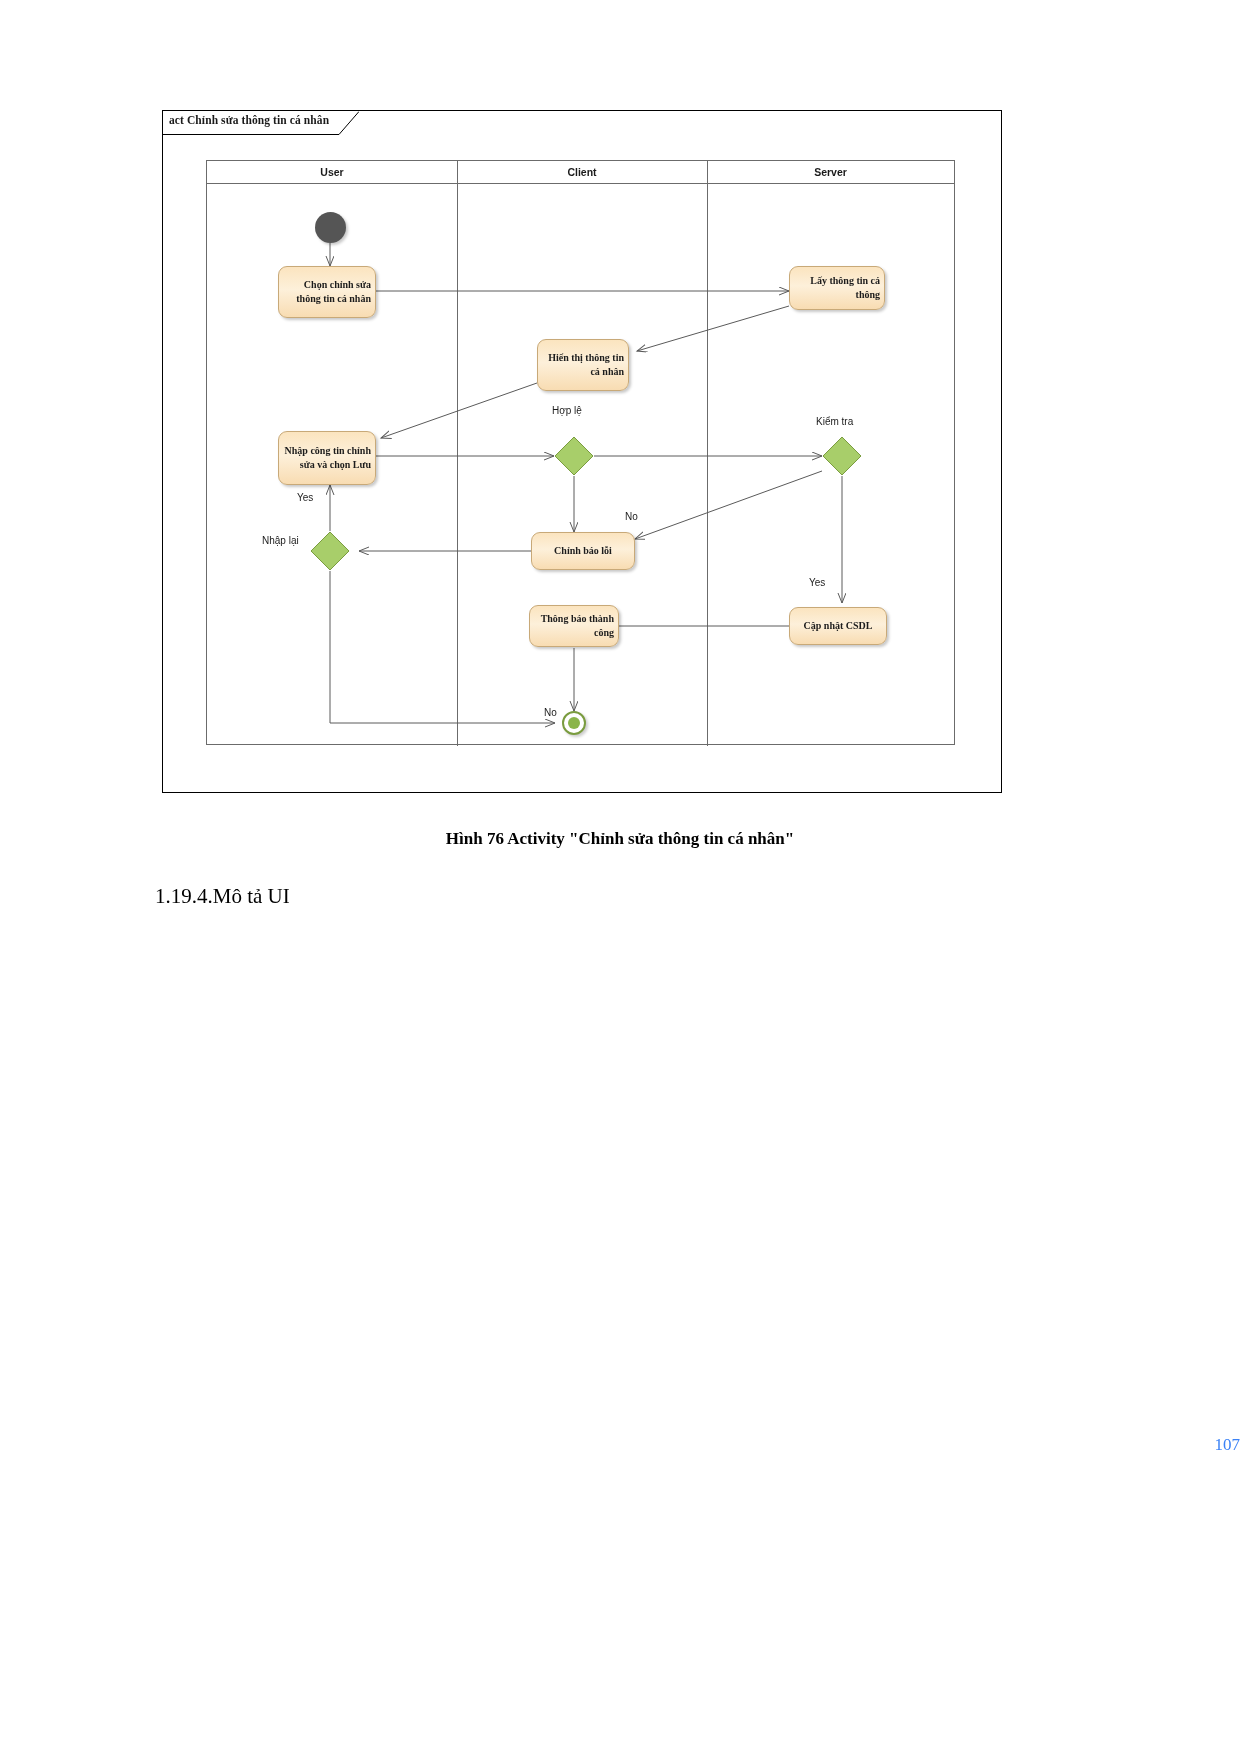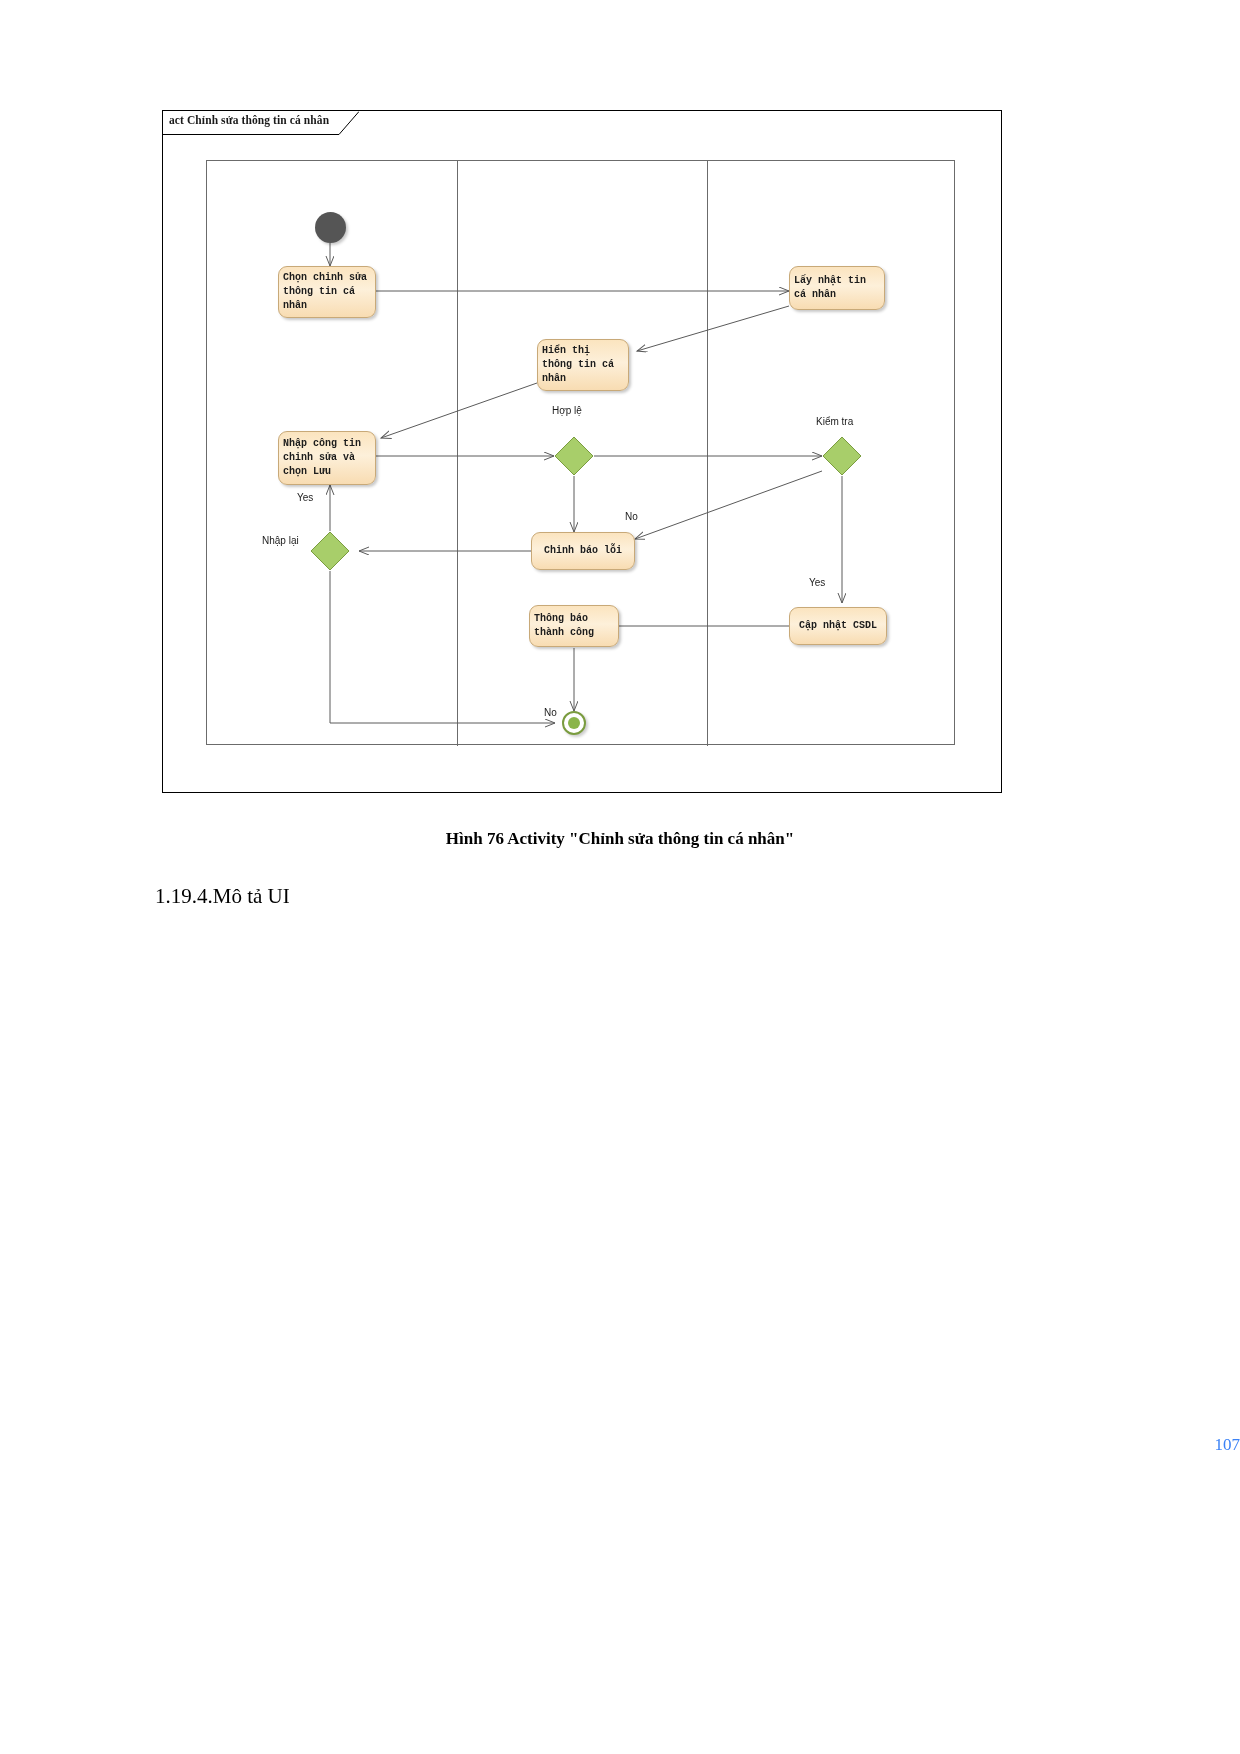--- a/index.html
+++ b/index.html
@@ -107,22 +107,22 @@
   .act-node {
     position: absolute;
     box-sizing: border-box;
     border: 1px solid #c8a978;
     border-radius: 9px;
     background: linear-gradient(to bottom, #fbe4bf 0%, #fdf0da 45%, #f8dcb2 100%);
     box-shadow: 2px 2px 3px rgba(0,0,0,0.22);
     display: flex;
     align-items: center;
     justify-content: center;
-    text-align: left;
-    font-family: Liberation Mono, monospace;
+    text-align: right;
+    font-family: Liberation Serif, serif;
     font-size: 10px;
     font-weight: bold;
     color: #1c1c1c;
     line-height: 14px;
     padding: 12px 4px;
   }
 
   
   .decision {
     position: absolute;
@@ -213,20 +213,25 @@
 <div id="diagram-frame">
 
   <div id="act-tab">
     <svg class="tab-shape" viewBox="0 0 196 24" xmlns="http://www.w3.org/2000/svg">
       <path d="M 0 23.5 L 176 23.5 L 196 0.5" fill="none" stroke="#000000" stroke-width="1"></path>
     </svg>
     <div id="act-tab-label">act Chỉnh sửa thông tin cá nhân</div>
   </div>
 
   <div id="swimlanes">
+    <div class="lane-header-row">
+      <div class="lane-header" style="left:0px;   width:250px;">User</div>
+      <div class="lane-header" style="left:250px; width:250px;">Client</div>
+      <div class="lane-header" style="left:500px; width:247px;">Server</div>
+    </div>
     <div class="lane-divider" style="left:250px;"></div>
     <div class="lane-divider" style="left:500px;"></div>
   </div>
 
   <svg id="edges" viewBox="0 0 840 683" xmlns="http://www.w3.org/2000/svg">
     <defs>
       <marker id="ah" markerWidth="12" markerHeight="12" refX="10" refY="4" orient="auto" markerUnits="userSpaceOnUse">
         <path d="M 0 0 L 10 4 L 0 8" fill="none" stroke="#5a5a5a" stroke-width="1"></path>
       </marker>
     </defs>
@@ -259,21 +264,21 @@
       <path d="M 411 537 L 411 600" marker-end="url(#ah)"></path>
 
       <path d="M 167 460 L 167 612 L 392 612" marker-end="url(#ah)"></path>
     </g>
   </svg>
 
   <div class="initial-node" style="left:152px; top:101px;"></div>
 
   <div class="act-node" style="left:115px; top:155px; width:98px; height:52px;">Chọn chỉnh sửa thông tin cá nhân</div>
 
-  <div class="act-node" style="left:626px; top:155px; width:96px; height:44px;">Lấy nhật tin cá nhân</div>
+  <div class="act-node" style="left:626px; top:155px; width:96px; height:44px;">Lấy thông tin cá thông</div>
 
   <div class="act-node" style="left:374px; top:228px; width:92px; height:52px;">Hiển thị thông tin cá nhân</div>
 
   <div class="act-node" style="left:115px; top:320px; width:98px; height:54px;">Nhập công tin chỉnh sửa và chọn Lưu</div>
 
   <div class="decision" style="left:391px; top:325px;">
     <svg class="dshape" viewBox="0 0 40 40" xmlns="http://www.w3.org/2000/svg">
       <polygon points="20,1 39,20 20,39 1,20" fill="#a8ce6a" stroke="#7a9c3f" stroke-width="1"></polygon>
     </svg>
   </div>

